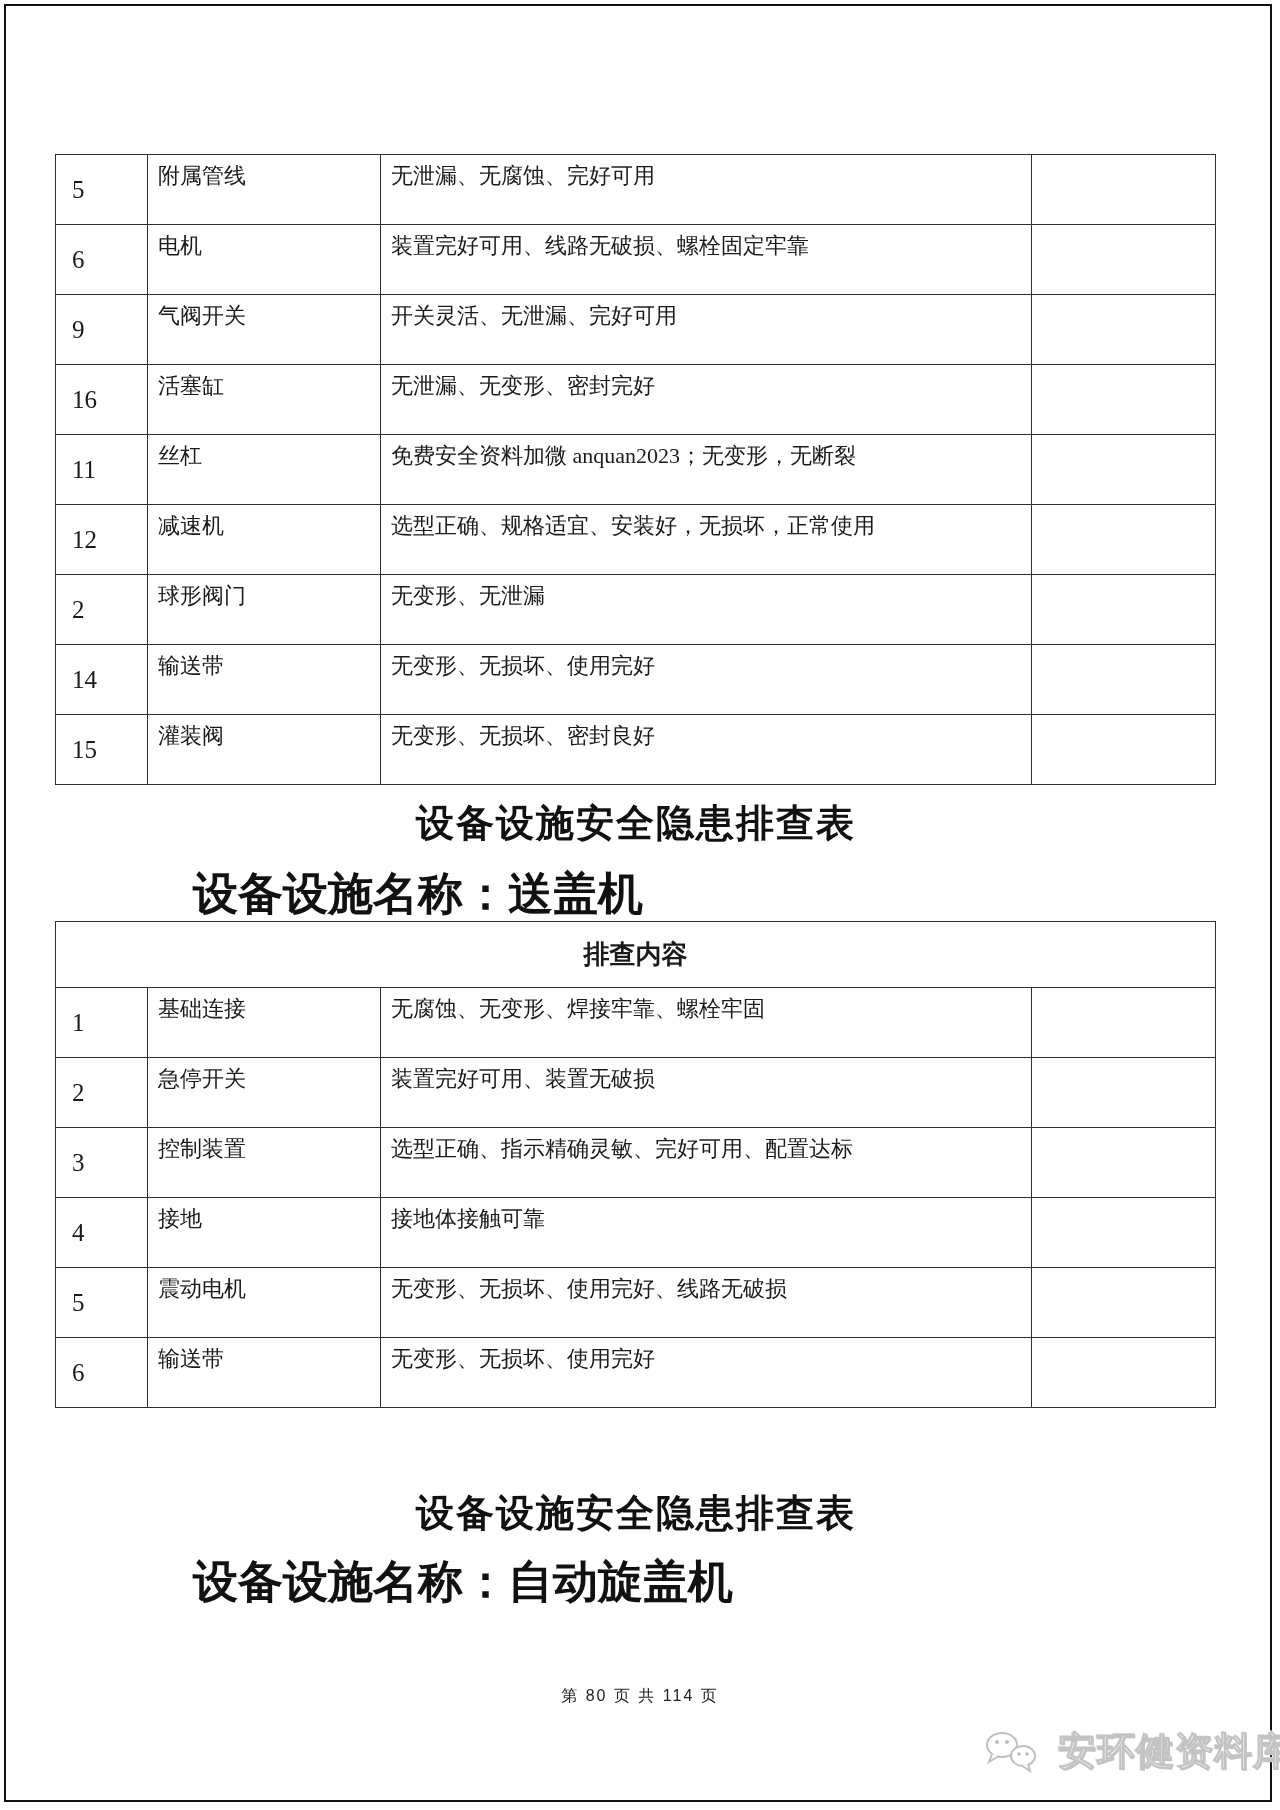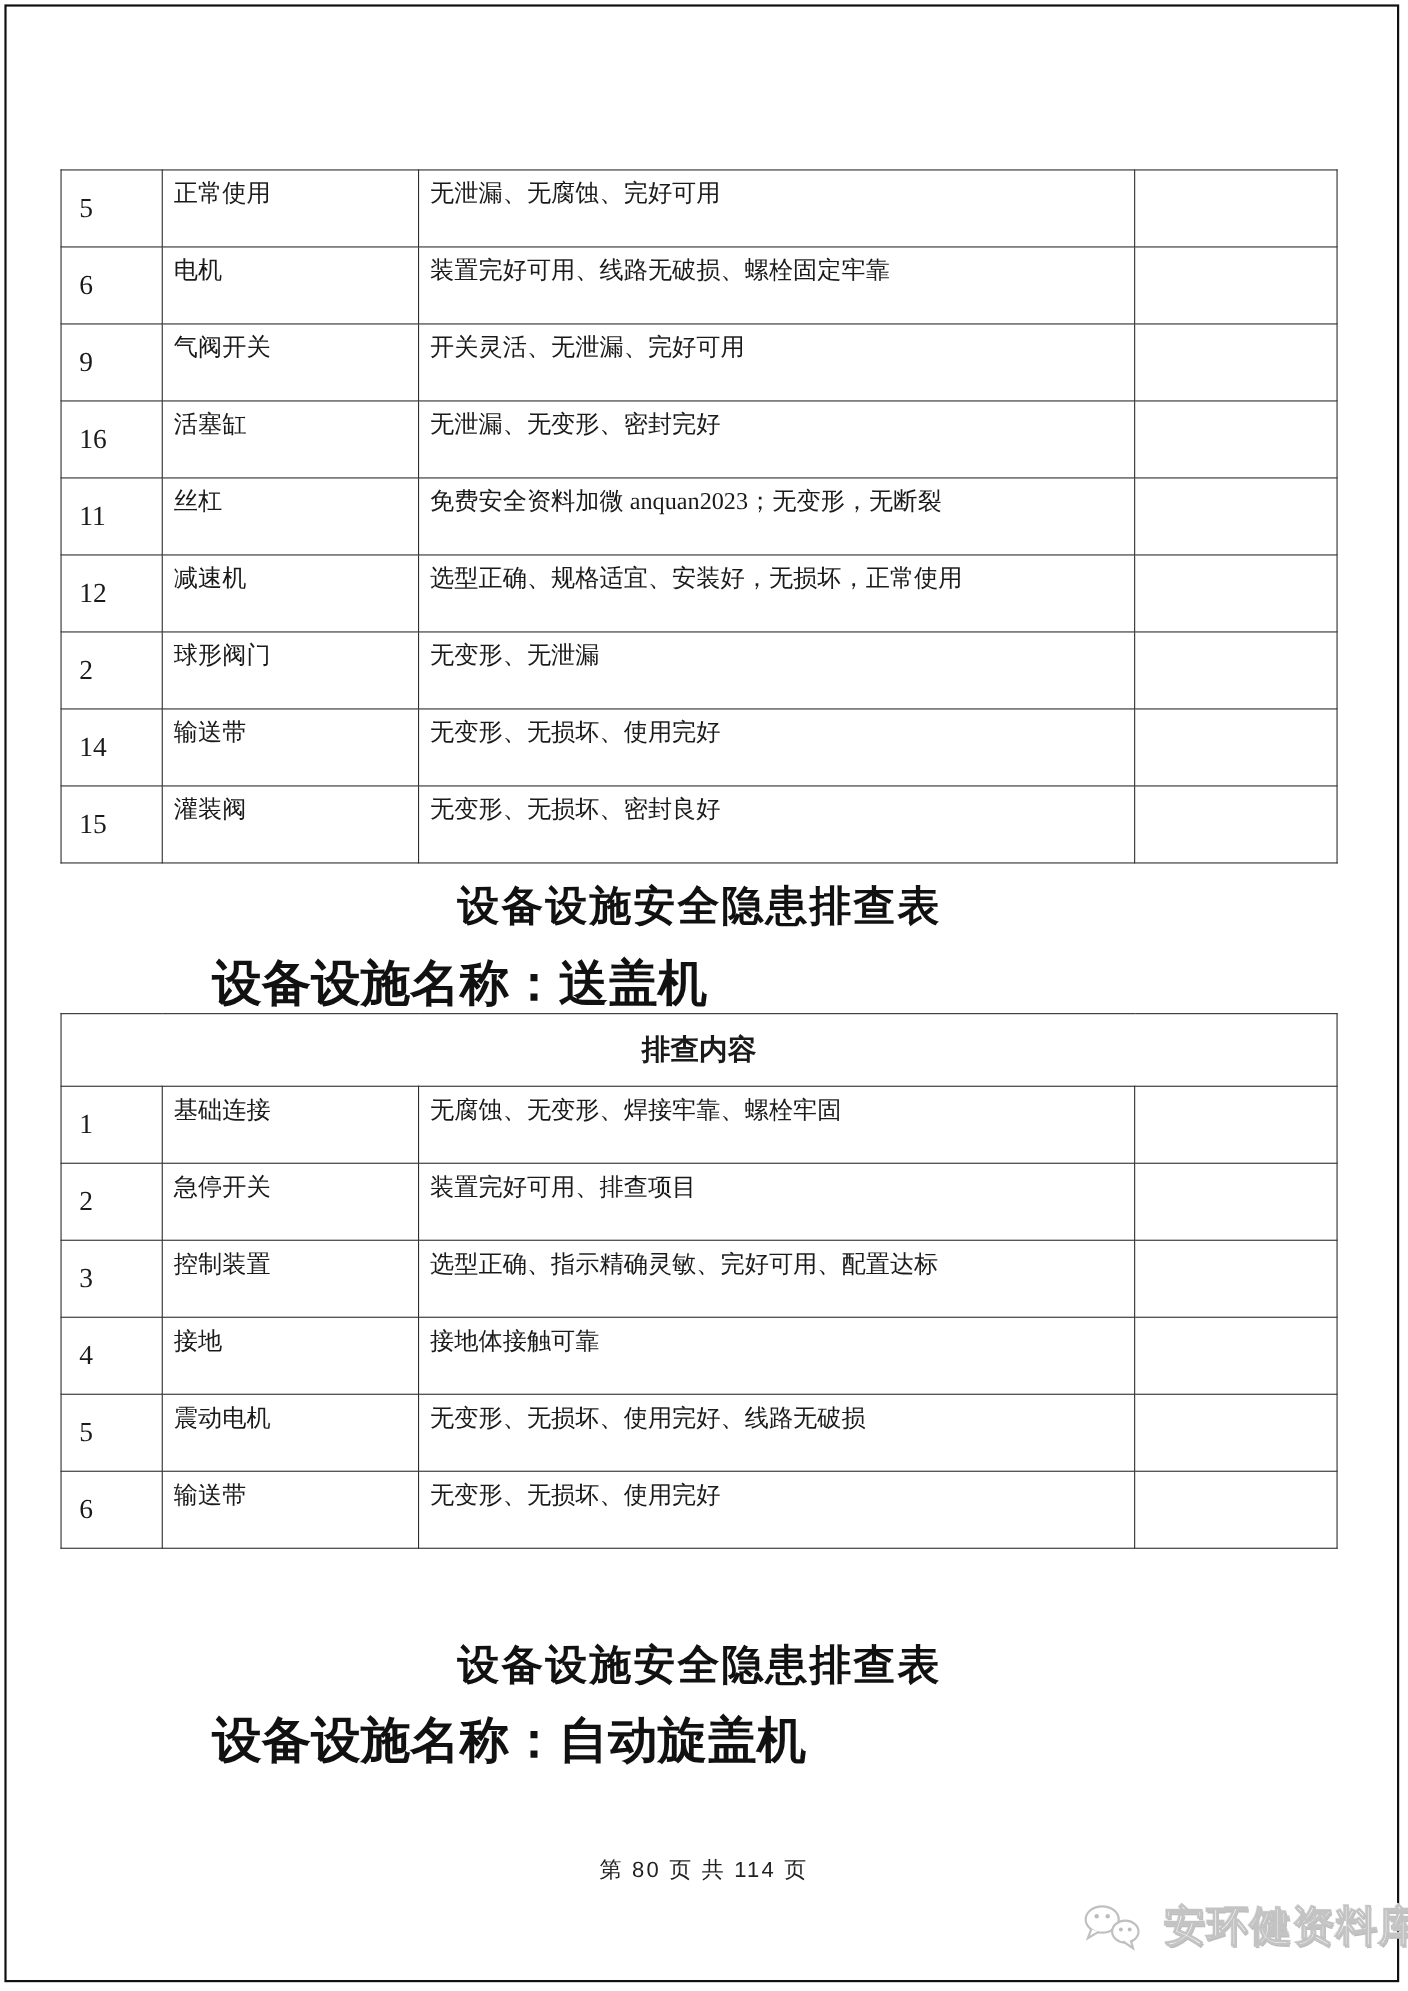--- a/index.html
+++ b/index.html
@@ -105,21 +105,21 @@
   }
   #subtitle-songgaiji { top: 864px; }
   #subtitle-xuangaiji { top: 1552px; }
 
   .page-footer {
     position: absolute;
     left: 0;
     top: 1686px;
     width: 1280px;
     text-align: center;
-    font-size: 20px;
+    font-size: 16px;
     letter-spacing: 2px;
     font-family: "Liberation Sans", "DejaVu Sans", sans-serif;
     color: #222222;
   }
 
   .watermark {
     position: absolute;
     left: 982px;
     top: 1726px;
     display: flex;
@@ -146,21 +146,21 @@
 <table class="grid" id="table-continuation">
   <colgroup>
     <col class="c-no">
       <col class="c-item">
       <col class="c-basis">
       <col class="c-status">
   </colgroup>
   <tbody>
       <tr>
         <td class="cell-no">5</td>
-        <td class="cell-item">正常使用</td>
+        <td class="cell-item">附属管线</td>
         <td class="cell-basis">无泄漏、无腐蚀、完好可用</td>
         <td class="cell-status"></td>
       </tr>
       <tr>
         <td class="cell-no">6</td>
         <td class="cell-item">电机</td>
         <td class="cell-basis">装置完好可用、线路无破损、螺栓固定牢靠</td>
         <td class="cell-status"></td>
       </tr>
       <tr>
@@ -226,21 +226,21 @@
   <tbody>
       <tr>
         <td class="cell-no">1</td>
         <td class="cell-item">基础连接</td>
         <td class="cell-basis">无腐蚀、无变形、焊接牢靠、螺栓牢固</td>
         <td class="cell-status"></td>
       </tr>
       <tr>
         <td class="cell-no">2</td>
         <td class="cell-item">急停开关</td>
-        <td class="cell-basis">装置完好可用、排查项目</td>
+        <td class="cell-basis">装置完好可用、装置无破损</td>
         <td class="cell-status"></td>
       </tr>
       <tr>
         <td class="cell-no">3</td>
         <td class="cell-item">控制装置</td>
         <td class="cell-basis">选型正确、指示精确灵敏、完好可用、配置达标</td>
         <td class="cell-status"></td>
       </tr>
       <tr>
         <td class="cell-no">4</td>

